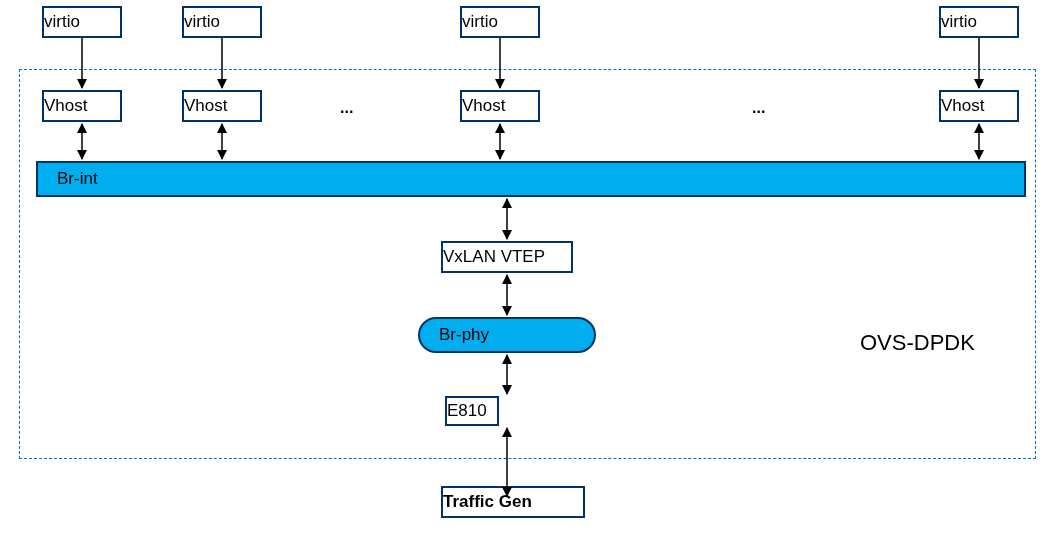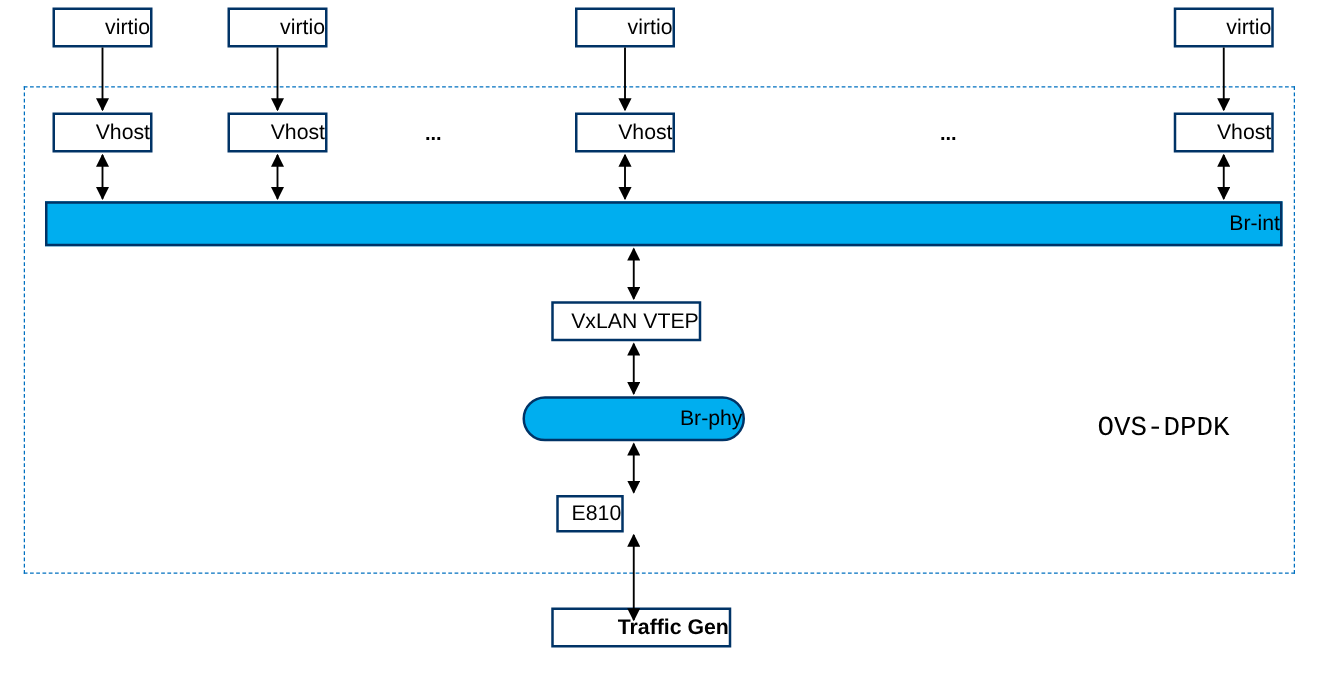--- a/index.html
+++ b/index.html
@@ -12,21 +12,21 @@
     font-size: 16px;
     background: #fff;
     position: relative;
   }
   .box {
     position: absolute;
     border: 2px solid #003366;
     background: #fff;
     display: flex;
     align-items: center;
-    justify-content: flex-end;
+    justify-content: flex-start;
     color: #000;
     font-size: 17px;
   }
   .box.blue {
     background: #00AEEF;
     padding-left: 19px;
   }
   .ovs-container {
     position: absolute;
     border: 1.5px dashed #0070C0;
@@ -45,21 +45,21 @@
   }
   svg.arrow {
     position: absolute;
     overflow: visible;
   }
 </style>
 </head>
 <body>
 
 <div class="ovs-container" style="left:19px; top:69px; width:1017px; height:390px;"></div>
-<div class="ovs-label" style="left:878px; top:330px;font-family:Liberation Mono, monospace;">OVS-DPDK</div>
+<div class="ovs-label" style="left:860px; top:330px;">OVS-DPDK</div>
 
 <div class="box" style="left:42px; top:6px; width:80px; height:32px;">
   <span>virtio</span>
 </div>
 <div class="box" style="left:182px; top:6px; width:80px; height:32px;">
   <span>virtio</span>
 </div>
 <div class="box" style="left:460px; top:6px; width:80px; height:32px;">
   <span>virtio</span>
 </div>
@@ -80,21 +80,21 @@
   <span>Vhost</span>
 </div>
 
 <div class="ellipsis" style="left:340px; top:99px;">...</div>
 <div class="ellipsis" style="left:752px; top:99px;">...</div>
 
 <div class="box blue" style="left:36px; top:161px; width:990px; height:36px;">
   <span>Br-int</span>
 </div>
 
-<div class="box" style="left:441px; top:241px; width:120px; height:32px;">
+<div class="box" style="left:441px; top:241px; width:132px; height:32px;">
   <span>VxLAN VTEP</span>
 </div>
 
 <div class="box blue" style="left:418px; top:317px; width:178px; height:36px;border-radius:18px;">
   <span>Br-phy</span>
 </div>
 
 <div class="box" style="left:445px; top:396px; width:54px; height:30px;">
   <span>E810</span>
 </div>

